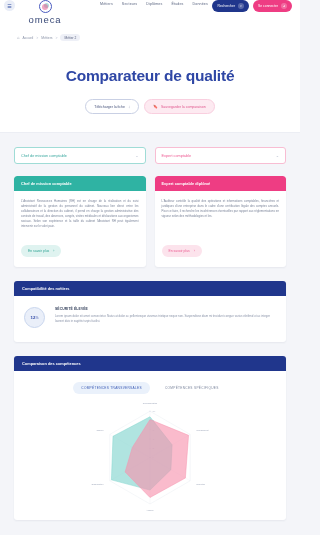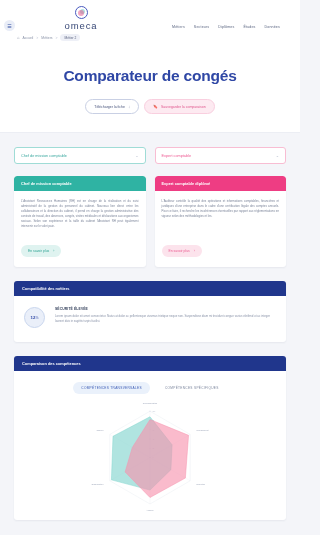--- a/index.html
+++ b/index.html
@@ -11,24 +11,23 @@
     color: #3d4a6b;
     overflow: hidden;
   }
   .page { width: 300px; height: 535px; position: relative; background: #f4f5f9; }
 
   
   .header {
     background: #ffffff;
     height: 31px;
     display: flex;
-    align-items: flex-end;
+    align-items: flex-start;
     padding: 0 8px 0 4px;
     position: relative;
-    gap: 36px;
   }
   .menu-dot {
     width: 11px; height: 11px; border-radius: 50%;
     background: #e9edf7; color: #2e4a9e;
     display: flex; align-items: center; justify-content: center;
     font-size: 5px; flex: 0 0 auto; margin-right: 3px;
   }
   .logo { display: flex; flex-direction: column; align-items: center; width: 54px; flex: 0 0 auto;}
   .logo-mark {
     width: 13px; height: 13px; border-radius: 50%;
@@ -214,21 +213,21 @@
   <div class="breadcrumb">
     <span class="bc-home">⌂</span>
     <span>Accueil</span>
     <span class="bc-sep">&gt;</span>
     <span>Métiers</span>
     <span class="bc-sep">&gt;</span>
     <span class="bc-chip">Métier 2</span>
   </div>
 
   <div class="hero">
-    <h1>Comparateur de congés</h1>
+    <h1>Comparateur de qualité</h1>
     <div class="hero-actions">
       <div class="hero-btn outline">
         <span>Télécharger la fiche</span>
         <span class="hb-ic">↓</span>
       </div>
       <div class="hero-btn pinkish">
         <span class="hb-ic">🔖</span>
         <span>Sauvegarder la comparaison</span>
       </div>
     </div>

